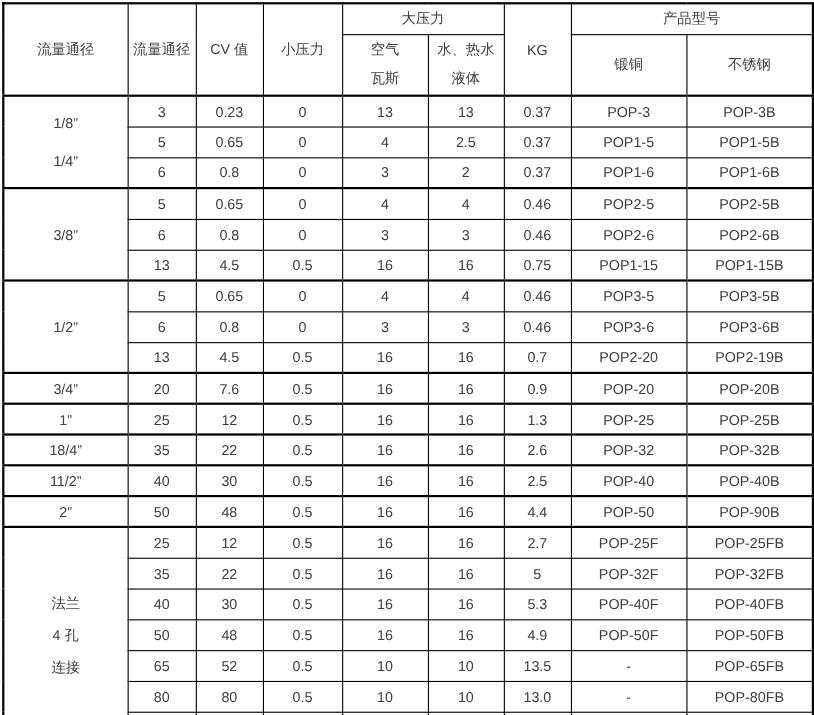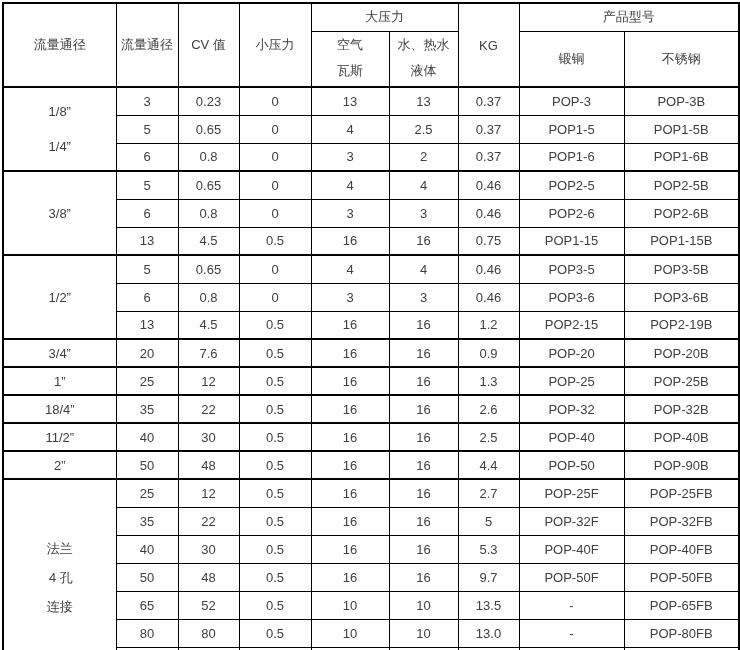--- a/index.html
+++ b/index.html
@@ -35,21 +35,21 @@
   }
   tr.h1 { height: 28px; }
   tr.h2 { height: 56px; font-family: Liberation Mono, monospace; }
   tr.d  { height: 28px; }
   td.hd { font-size: 13.5px; }
   td.two-line { line-height: 26px; }
   
   tr.gt td { border-top-width: 2px; }
   td.lbl { font-size: 13px; }
   td.lbl .l2 { line-height: 35px; }
-  td.lbl .l3 { display: inline-block; text-align: right; line-height: 29px; }
+  td.lbl .l3 { display: inline-block; text-align: center; line-height: 29px; }
 </style>
 </head>
 <body>
 
 <div class="page">
 <table class="spec">
   <colgroup>
     <col style="width:113px">
         <col style="width:62px">
         <col style="width:61px">
@@ -164,22 +164,22 @@
           <td>0.46</td>
           <td>POP3-6</td>
           <td>POP3-6B</td>
   </tr>
   <tr class="d">
     <td>13</td>
           <td>4.5</td>
           <td>0.5</td>
           <td>16</td>
           <td>16</td>
-          <td>1.2</td>
-          <td>POP2-15</td>
+          <td>0.7</td>
+          <td>POP2-20</td>
           <td>POP2-19B</td>
   </tr>
 
   <tr class="d gt">
     <td class="lbl">3/4”</td>
     <td>20</td>
           <td>7.6</td>
           <td>0.5</td>
           <td>16</td>
           <td>16</td>
@@ -262,21 +262,21 @@
           <td>5.3</td>
           <td>POP-40F</td>
           <td>POP-40FB</td>
   </tr>
   <tr class="d">
     <td>50</td>
           <td>48</td>
           <td>0.5</td>
           <td>16</td>
           <td>16</td>
-          <td>9.7</td>
+          <td>4.9</td>
           <td>POP-50F</td>
           <td>POP-50FB</td>
   </tr>
   <tr class="d">
     <td>65</td>
           <td>52</td>
           <td>0.5</td>
           <td>10</td>
           <td>10</td>
           <td>13.5</td>

